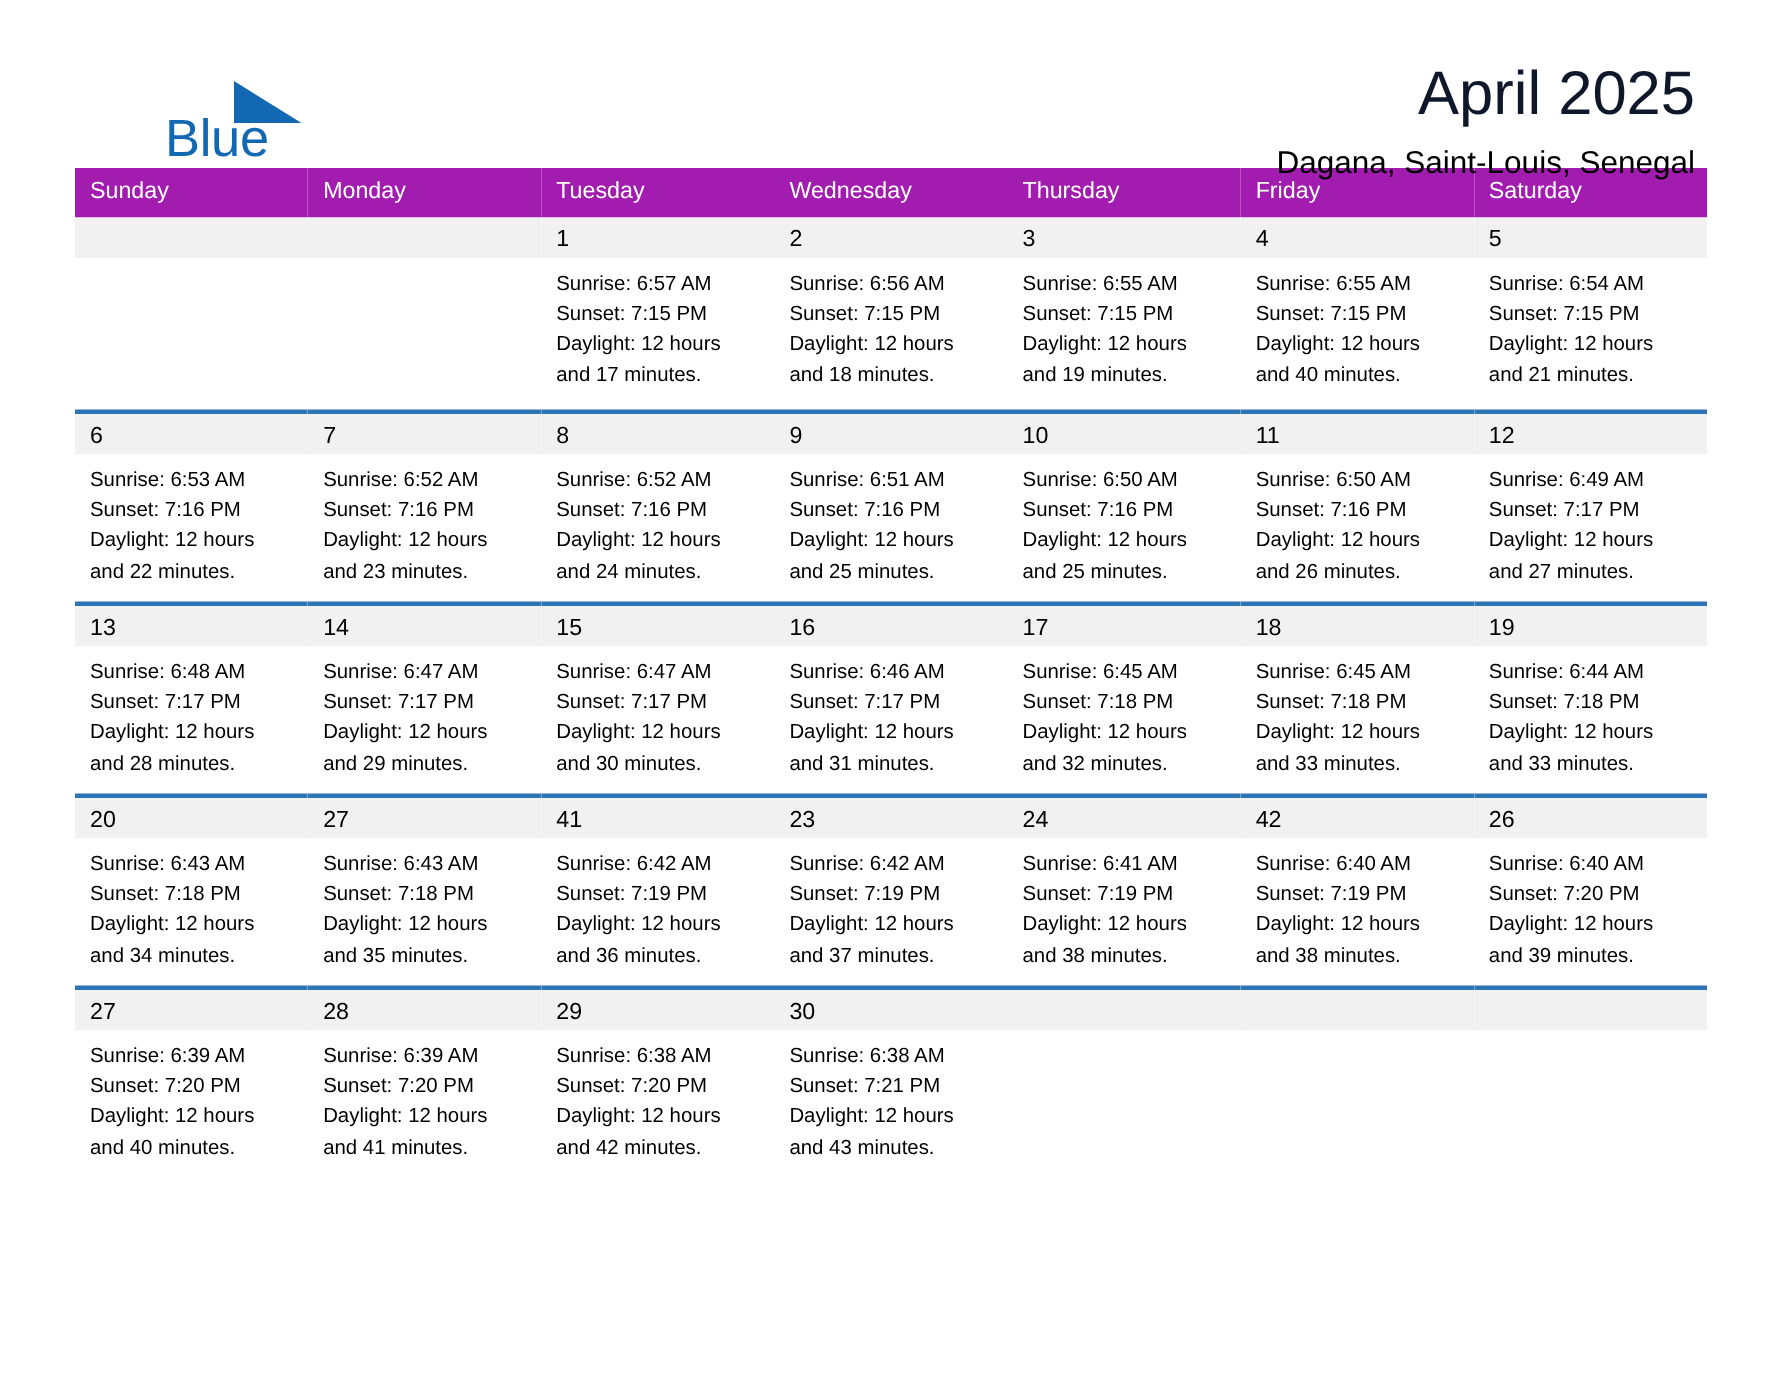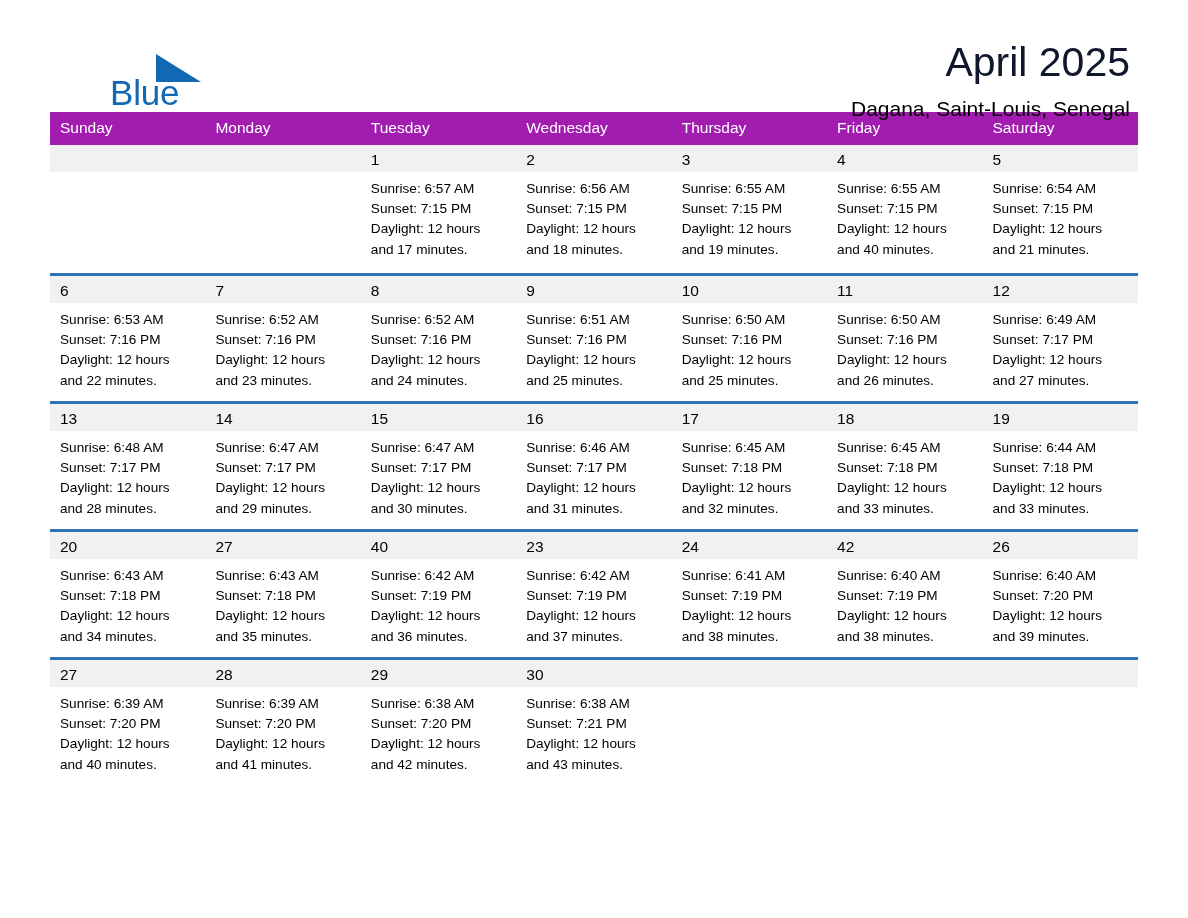--- a/index.html
+++ b/index.html
@@ -422,21 +422,21 @@
               <div class="details">
                 <div>Sunrise: 6:43 AM</div>
                 <div>Sunset: 7:18 PM</div>
                 <div>Daylight: 12 hours</div>
                 <div>and 35 minutes.</div>
               </div>
             </div>
           </td>
           <td>
             <div class="cell">
-              <div class="daynum-band">40</div>
+              <div class="daynum-band">41</div>
               <div class="details">
                 <div>Sunrise: 6:42 AM</div>
                 <div>Sunset: 7:19 PM</div>
                 <div>Daylight: 12 hours</div>
                 <div>and 36 minutes.</div>
               </div>
             </div>
           </td>
           <td>
             <div class="cell">

